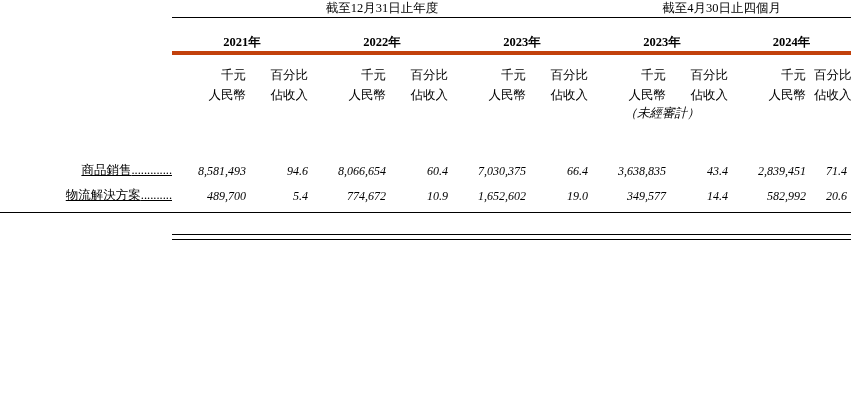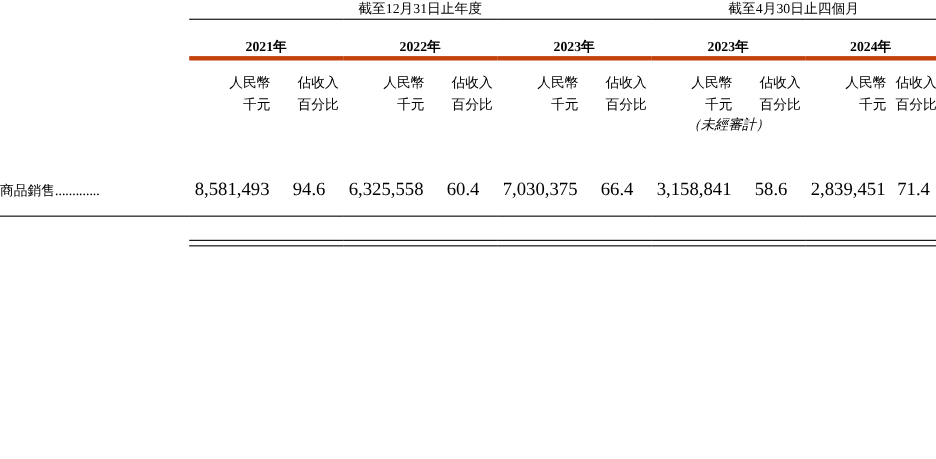--- a/index.html
+++ b/index.html
@@ -25,31 +25,33 @@
     width: 851px;
     table-layout: fixed;
     font-family: "Liberation Serif", serif;
   }
   td, th {
     padding: 0;
     vertical-align: bottom;
     font-weight: normal;
   }
   .num {
-    text-align: center;
+    text-align: right;
     font-family: "Liberation Serif", serif;
-    font-size: 17px;
+    font-size: 12px;
     white-space: nowrap;
     padding-bottom: 2px;
+    font-style: italic;
   }
   .lbl {
-    text-align: left;
+    text-align: right;
     font-size: 12.5px;
     white-space: nowrap;
     padding-bottom: 2px;
+    text-decoration: underline;
   }
   .hdr-center {
     text-align: center;
     font-size: 12.5px;
     white-space: nowrap;
   }
   .bold { font-weight: bold; }
   .rule-bot td { border-bottom: 1px solid #000; }
   .group-rule {
     border-bottom: 1px solid #000;
@@ -113,44 +115,44 @@
       <td colspan="2" class="hdr-center bold yr-rule">2023年</td>
       <td colspan="2" class="hdr-center bold yr-rule">2024年</td>
     </tr>
 
     <tr>
           <td class="spacer-s" colspan="11"></td>
         </tr>
 
     <tr>
       <td></td>
-      <td class="unit-line cell-pad">人民幣</td>
-      <td class="unit-line cell-pad">佔收入</td>
-      <td class="unit-line cell-pad">人民幣</td>
-      <td class="unit-line cell-pad">佔收入</td>
-      <td class="unit-line cell-pad">人民幣</td>
-      <td class="unit-line cell-pad">佔收入</td>
-      <td class="unit-line cell-pad">人民幣</td>
-      <td class="unit-line cell-pad">佔收入</td>
-      <td class="unit-line cell-pad">人民幣</td>
-      <td class="unit-line cell-pad">佔收入</td>
-    </tr>
-
-    <tr>
-      <td></td>
-      <td class="unit-line cell-pad">千元</td>
-      <td class="unit-line cell-pad">百分比</td>
-      <td class="unit-line cell-pad">千元</td>
-      <td class="unit-line cell-pad">百分比</td>
-      <td class="unit-line cell-pad">千元</td>
-      <td class="unit-line cell-pad">百分比</td>
-      <td class="unit-line cell-pad">千元</td>
-      <td class="unit-line cell-pad">百分比</td>
-      <td class="unit-line cell-pad">千元</td>
-      <td class="unit-line cell-pad">百分比</td>
+      <td class="unit-line cell-pad">千元</td>
+      <td class="unit-line cell-pad">百分比</td>
+      <td class="unit-line cell-pad">千元</td>
+      <td class="unit-line cell-pad">百分比</td>
+      <td class="unit-line cell-pad">千元</td>
+      <td class="unit-line cell-pad">百分比</td>
+      <td class="unit-line cell-pad">千元</td>
+      <td class="unit-line cell-pad">百分比</td>
+      <td class="unit-line cell-pad">千元</td>
+      <td class="unit-line cell-pad">百分比</td>
+    </tr>
+
+    <tr>
+      <td></td>
+      <td class="unit-line cell-pad">人民幣</td>
+      <td class="unit-line cell-pad">佔收入</td>
+      <td class="unit-line cell-pad">人民幣</td>
+      <td class="unit-line cell-pad">佔收入</td>
+      <td class="unit-line cell-pad">人民幣</td>
+      <td class="unit-line cell-pad">佔收入</td>
+      <td class="unit-line cell-pad">人民幣</td>
+      <td class="unit-line cell-pad">佔收入</td>
+      <td class="unit-line cell-pad">人民幣</td>
+      <td class="unit-line cell-pad">佔收入</td>
     </tr>
 
     <tr>
       <td></td>
       <td></td>
       <td></td>
       <td></td>
       <td></td>
       <td></td>
       <td></td>
@@ -163,34 +165,47 @@
           <td class="spacer-l" colspan="11"></td>
         </tr>
     <tr>
           <td class="spacer-m" colspan="11"></td>
         </tr>
 
     <tr>
       <td class="lbl"><span>商品銷售</span><span>.............</span></td>
       <td class="num cell-pad">8,581,493</td>
       <td class="num cell-pad">94.6</td>
-      <td class="num cell-pad">6,325,558</td>
+      <td class="num cell-pad">8,066,654</td>
       <td class="num cell-pad">60.4</td>
       <td class="num cell-pad">7,030,375</td>
       <td class="num cell-pad">66.4</td>
-      <td class="num cell-pad">3,158,841</td>
-      <td class="num cell-pad">58.6</td>
+      <td class="num cell-pad">3,638,835</td>
+      <td class="num cell-pad">43.4</td>
       <td class="num cell-pad">2,839,451</td>
       <td class="num cell-pad">71.4</td>
     </tr>
 
     <tr>
           <td class="spacer-xs" colspan="11"></td>
         </tr>
 
+    <tr>
+      <td class="lbl"><span>物流解決方案</span><span>..........</span></td>
+      <td class="num cell-pad">489,700</td>
+      <td class="num cell-pad">5.4</td>
+      <td class="num cell-pad">774,672</td>
+      <td class="num cell-pad">10.9</td>
+      <td class="num cell-pad">1,652,602</td>
+      <td class="num cell-pad">19.0</td>
+      <td class="num cell-pad">349,577</td>
+      <td class="num cell-pad">14.4</td>
+      <td class="num cell-pad">582,992</td>
+      <td class="num cell-pad">20.6</td>
+    </tr>
 
     <tr>
           <td class="spacer-xs" colspan="11"></td>
         </tr>
 
     <tr class="rule-bot">
       <td></td>
       <td></td>
       <td></td>
       <td></td>

